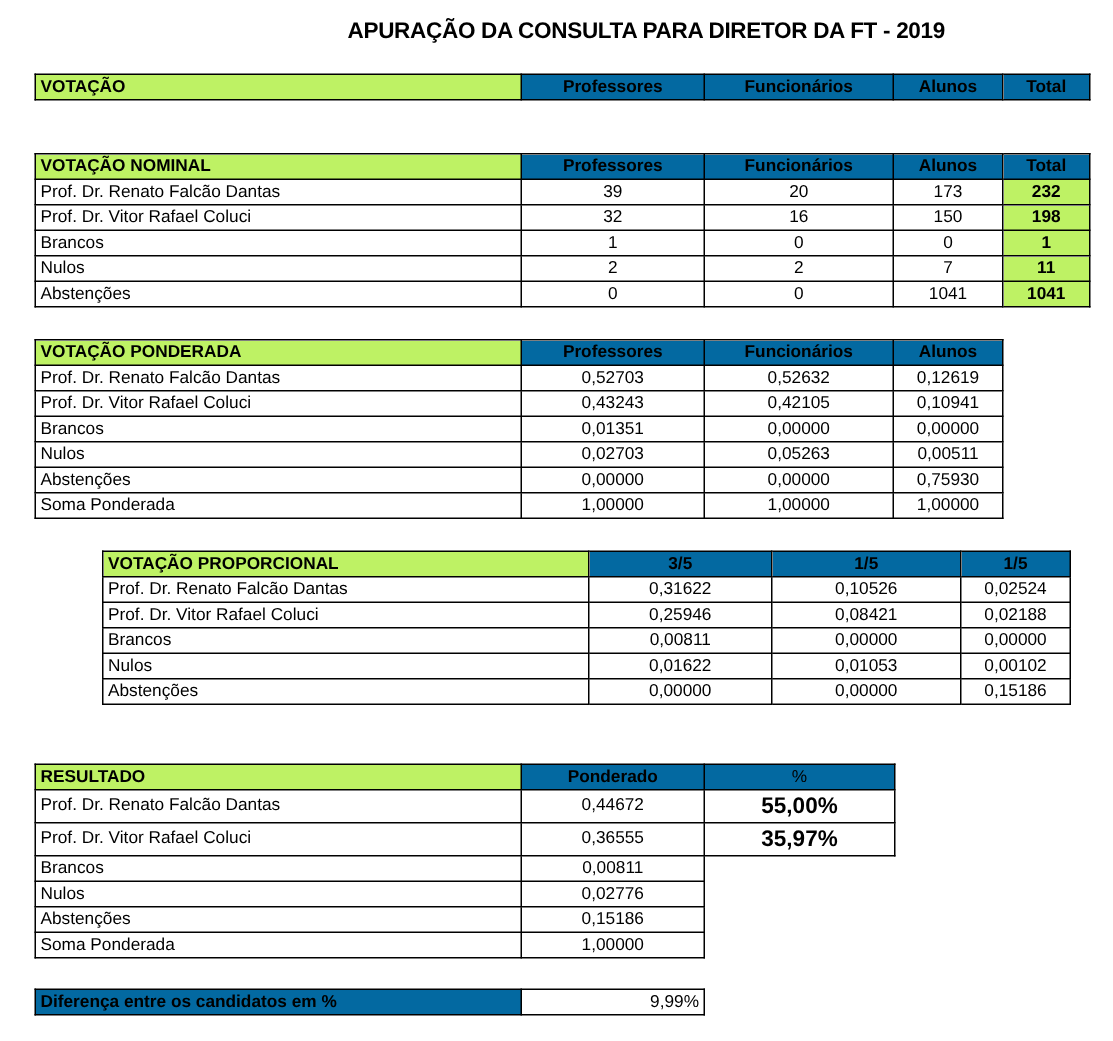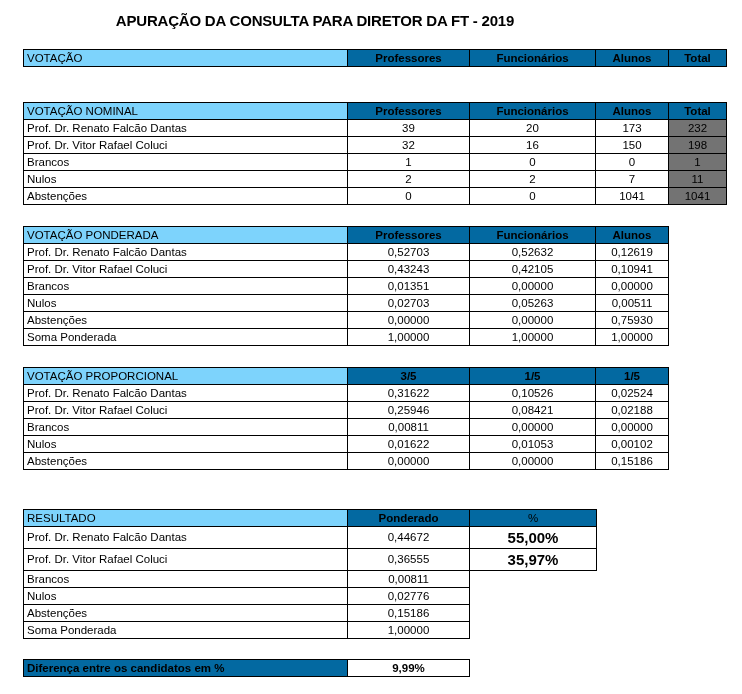--- a/index.html
+++ b/index.html
@@ -1,27 +1,27 @@
 <!DOCTYPE html>
 <html><head>
 <meta charset="utf-8">
 <style>
   html, body { margin: 0; padding: 0; background: #ffffff; }
   body { width: 742px; height: 694px; position: relative; overflow: hidden;
          font-family: "Liberation Sans", sans-serif; color: #000; }
-  .title { position: absolute; left: 0; top: 12px; width: 630px; text-align: center;
+  .title { position: absolute; left: 0; top: 12px; width: 630px; text-align: right;
            font-size: 15px; font-weight: bold; letter-spacing: -0.2px; }
   table.t { position: absolute; border-collapse: collapse; table-layout: fixed;
             font-size: 11.5px; left: 23px; }
   table.t td { border: 1px solid #000; padding: 0 3px; height: 16px; line-height: 16px;
                white-space: nowrap; overflow: hidden; }
   td.num { text-align: center; }
-  td.hlabel { background: #7dd3fc; font-weight: normal; }
+  td.hlabel { background: #bef264; font-weight: bold; }
   td.hcol { background: #0369a1; font-weight: bold; text-align: center; }
-  td.tot { background: #737373; font-weight: normal; text-align: center; }
+  td.tot { background: #bef264; font-weight: bold; text-align: center; }
   td.big { font-weight: bold; font-size: 15px; text-align: center; }
   td.empty { border: none !important; border-left: 1px solid #000 !important; }
   tr.tall td { height: 21px; line-height: 21px; }
 </style>
 </head>
 <body>
 
 <div class="title">APURAÇÃO DA CONSULTA PARA DIRETOR DA FT - 2019</div>
 
 <table class="t" style="top:49px; width:703px;">
@@ -143,21 +143,21 @@
   </tr>
   <tr>
     <td>Soma Ponderada</td>
     <td class="num">1,00000</td>
     <td class="num">1,00000</td>
     <td class="num">1,00000</td>
   </tr>
 </tbody>
   </table>
 
-<table class="t" style="top:367px; width:645px;">
+<table class="t" style="top:367px; width:645px;margin-left:45px;">
   <colgroup>
       <col style="width:324px">
       <col style="width:122px">
       <col style="width:126px">
       <col style="width:73px">
     </colgroup>
   <tbody>
       <tr>
     <td class="hlabel">VOTAÇÃO PROPORCIONAL</td>
     <td class="hcol">3/5</td>
@@ -243,16 +243,16 @@
   </table>
 
 <table class="t" style="top:659px; width:446px;">
   <colgroup>
       <col style="width:324px">
       <col style="width:122px">
     </colgroup>
   <tbody>
       <tr>
     <td class="hcol" style="text-align:left;margin-top:20px;">Diferença entre os candidatos em %</td>
-    <td class="num" style="font-weight:bold;">9,99%</td>
+    <td class="num" style="font-weight:normal;text-align:right;">9,99%</td>
   </tr>
 </tbody>
   </table>
 
 </body></html>

